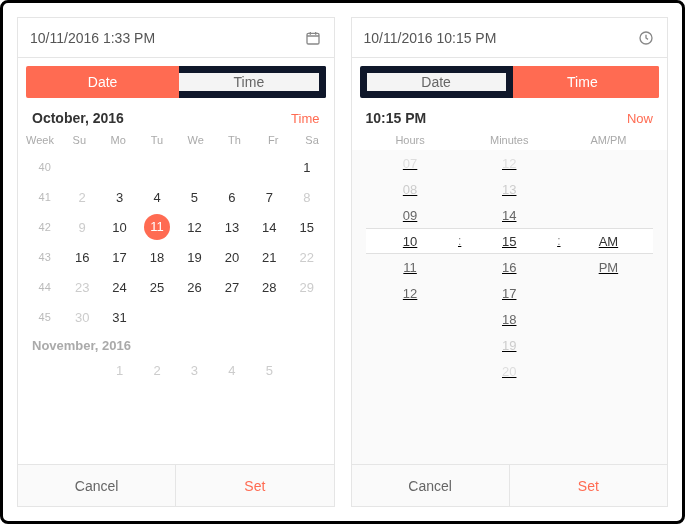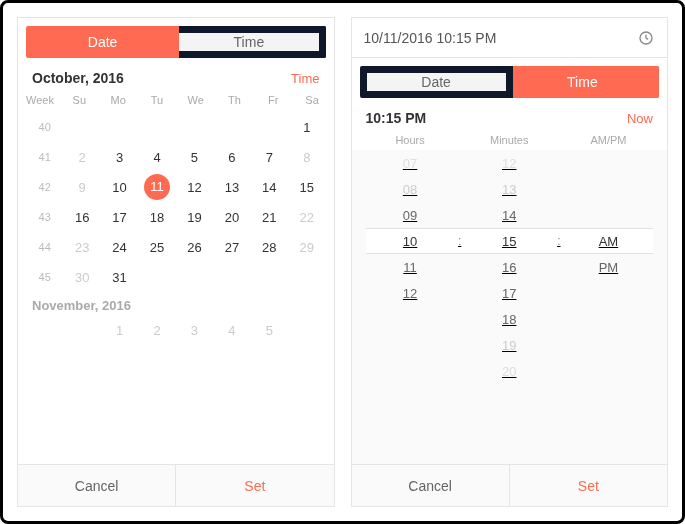--- a/index.html
+++ b/index.html
@@ -152,20 +152,29 @@
     cursor: pointer;
     background: #fafafa;
   }
   .footer .btn.cancel { color: #666; border-right: 1px solid #e5e5e5; }
   .footer .btn.set { color: #ff6b52; }
 </style>
 </head>
 <body>
 
 <div class="panel">
+  <div class="input-row">
+    <span>10/11/2016 1:33 PM</span>
+    <span class="icon-box">
+      <svg class="cal-icon" viewBox="0 0 24 24" fill="none" stroke="currentColor" stroke-width="2">
+        <rect x="3" y="5" width="18" height="16" rx="2"></rect>
+          <path d="M3 9h18M8 3v4M16 3v4"></path>
+      </svg>
+    </span>
+  </div>
   <div class="tabrow">
     <div class="tab left active">Date</div>
     <div class="tab right inactive">Time</div>
   </div>
   <div class="header-row">
     <span class="title">October, 2016</span>
     <span class="link">Time</span>
   </div>
   <div class="cal-head">
     <div>Week</div>

